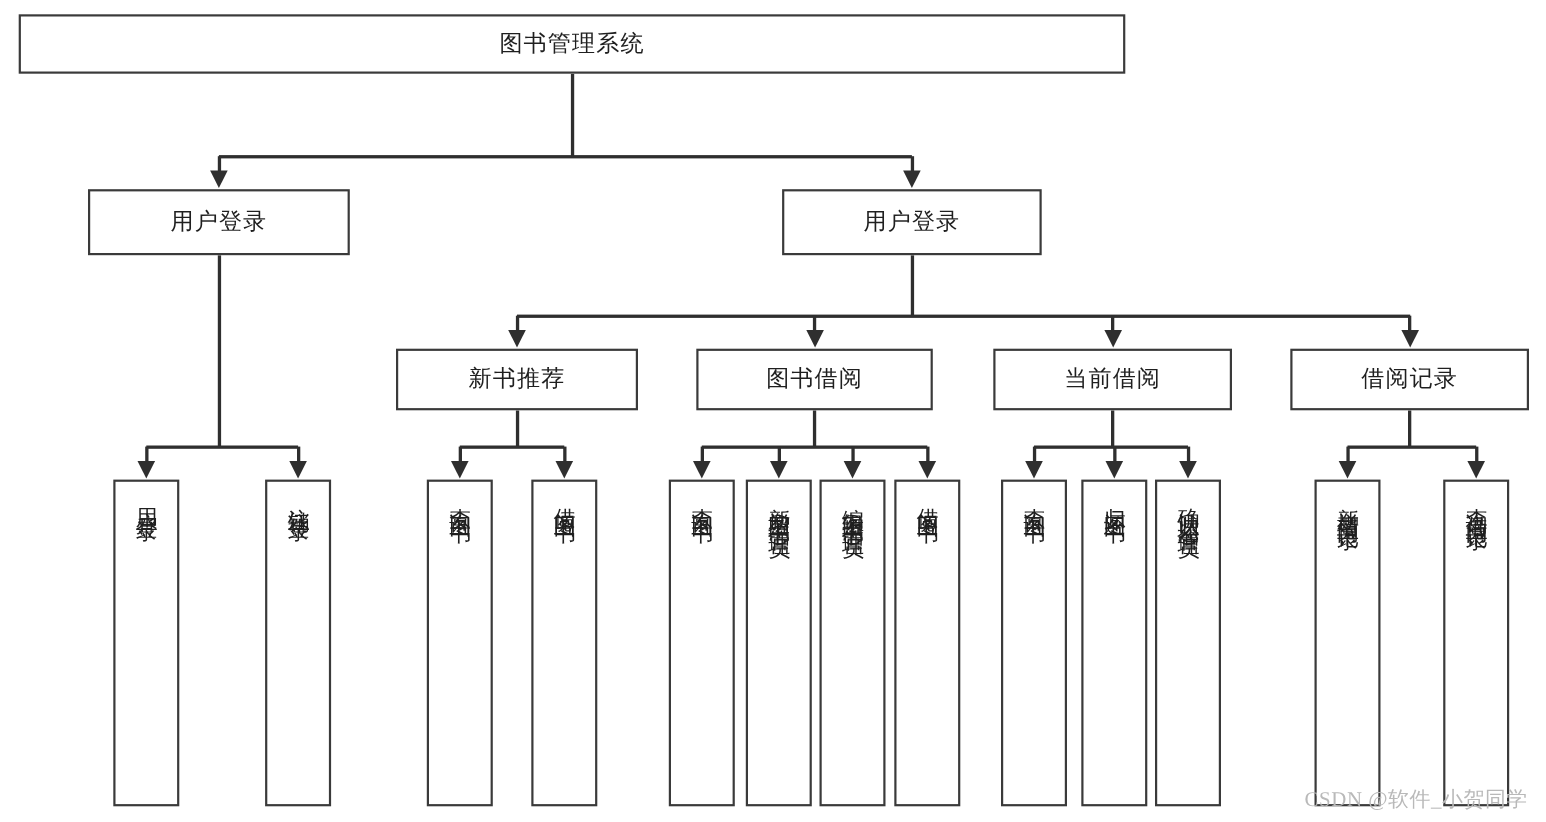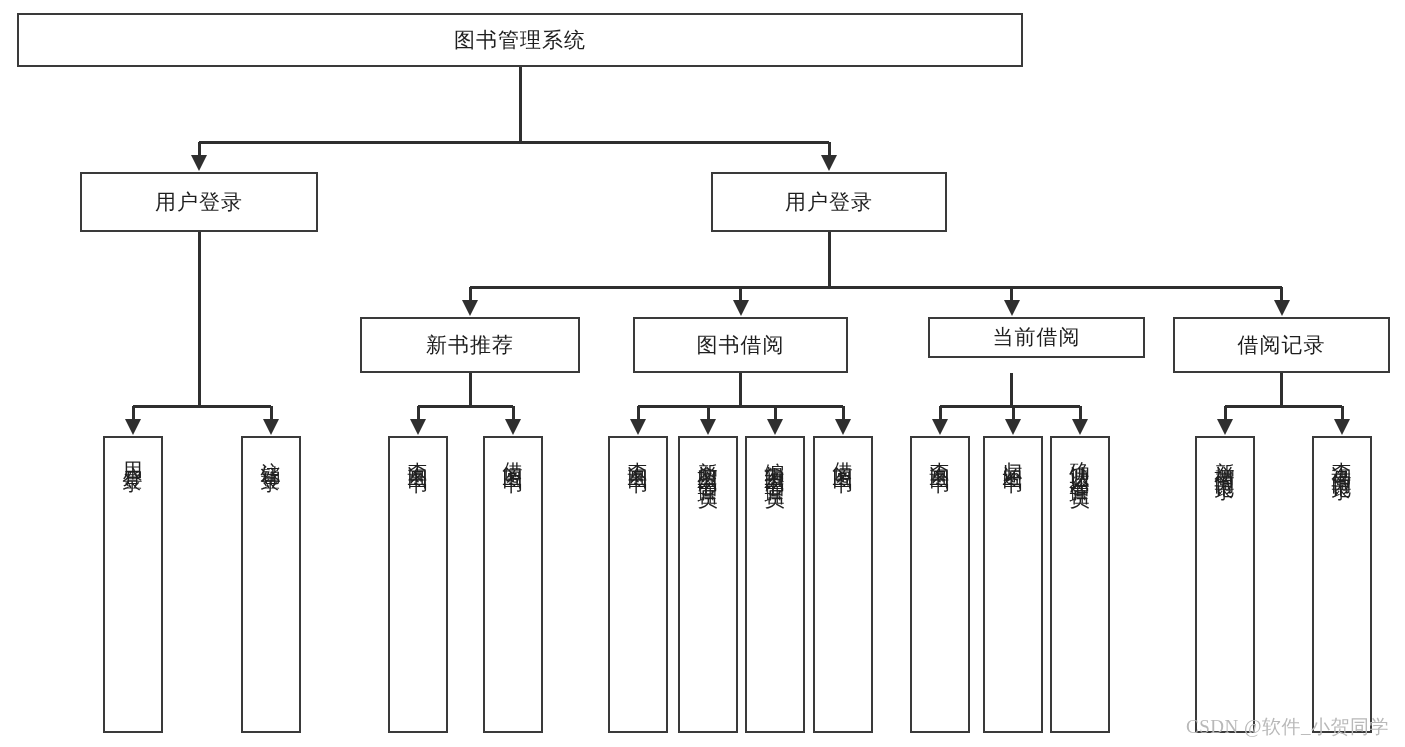--- a/index.html
+++ b/index.html
@@ -147,21 +147,21 @@
       </div>
       <div class="node h" style="left: 711px; top: 172px; width: 236px; height: 60px;">
         <span class="label">用户登录</span>
       </div>
       <div class="node h" style="left: 360px; top: 317px; width: 220px; height: 56px;">
         <span class="label">新书推荐</span>
       </div>
       <div class="node h" style="left: 633px; top: 317px; width: 215px; height: 56px;">
         <span class="label">图书借阅</span>
       </div>
-      <div class="node h" style="left: 928px; top: 317px; width: 217px; height: 41px;">
+      <div class="node h" style="left: 903px; top: 317px; width: 217px; height: 56px;">
         <span class="label">当前借阅</span>
       </div>
       <div class="node h" style="left: 1173px; top: 317px; width: 217px; height: 56px; justify-content: center;">
         <span class="label">借阅记录</span>
       </div>
       <div class="node v" style="left: 103px; top: 436px; width: 60px; height: 297px;">
         <span class="label">用户登录</span>
       </div>
       <div class="node v" style="left: 241px; top: 436px; width: 60px; height: 297px;">
         <span class="label">注销登录</span>

